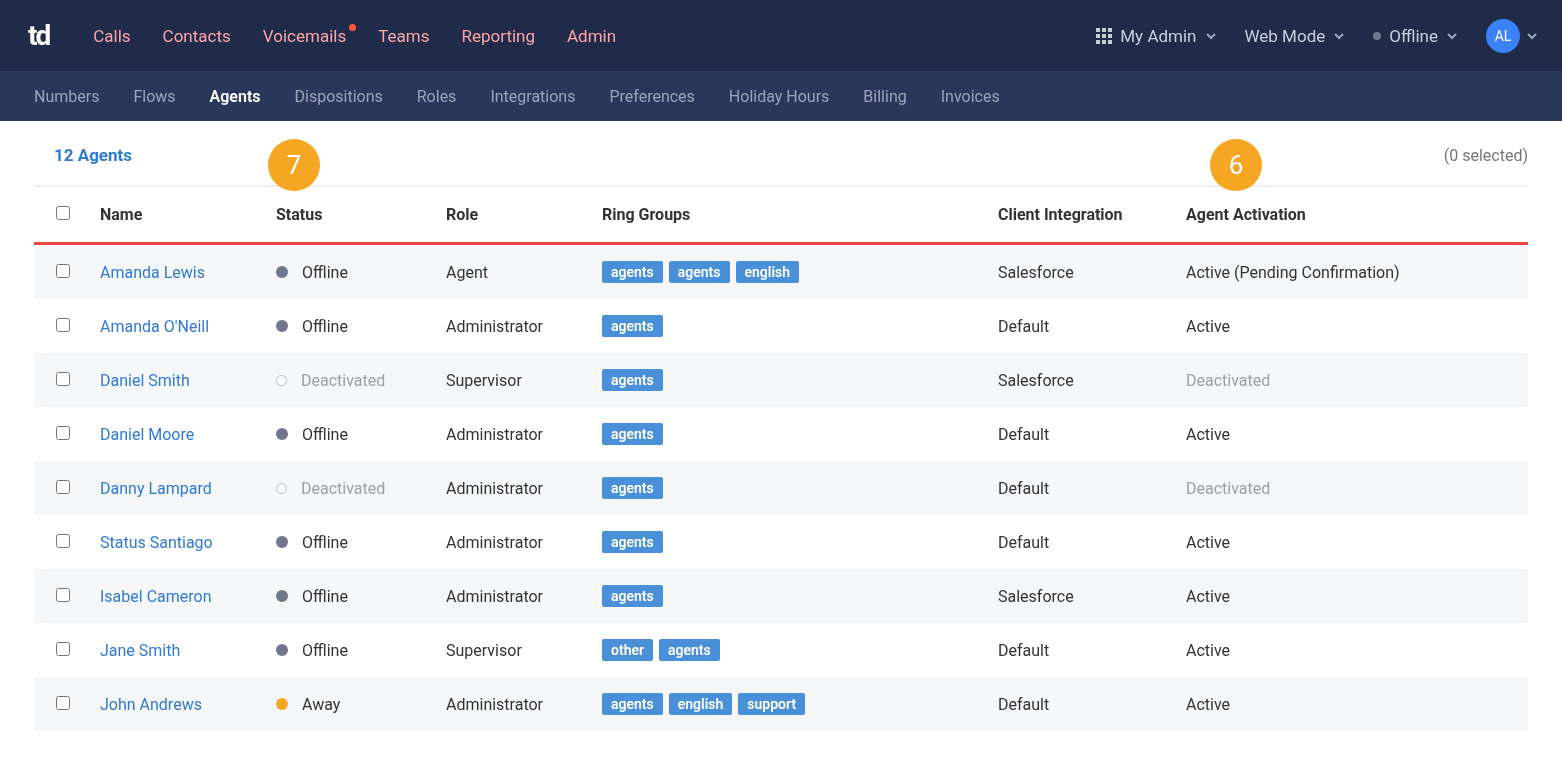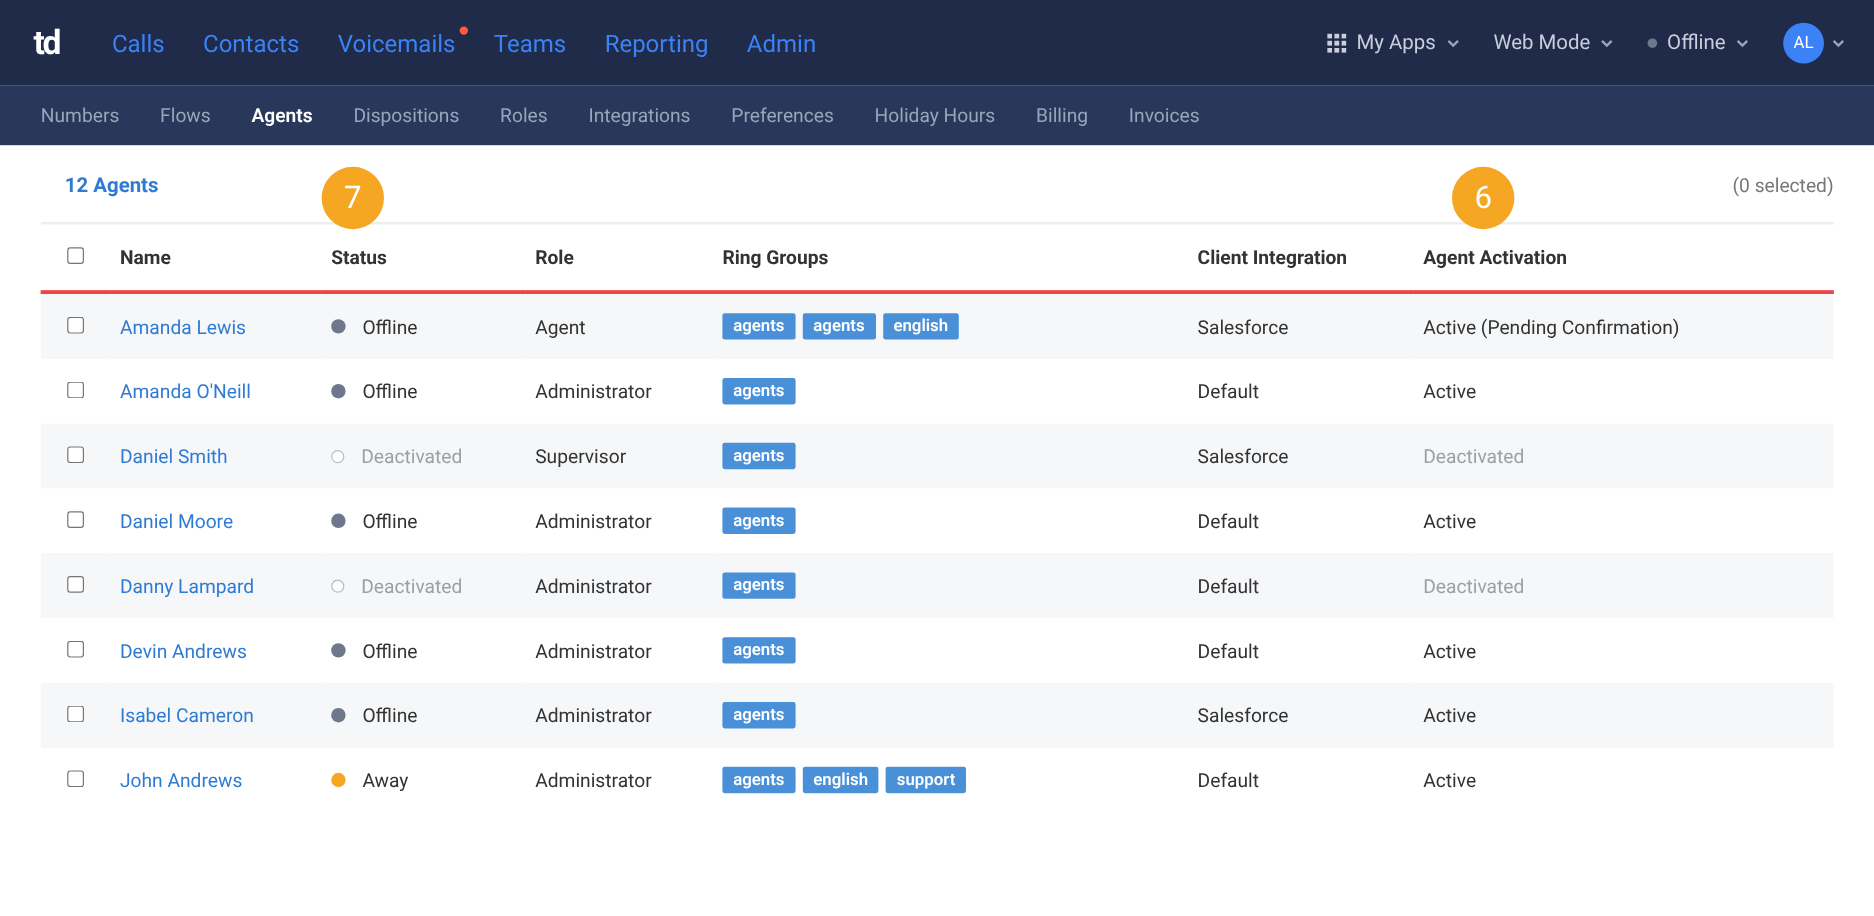--- a/index.html
+++ b/index.html
@@ -2,21 +2,21 @@
 <html><head>
 <meta charset="utf-8">
 <style>
   * { box-sizing: border-box; margin: 0; padding: 0; }
   body { font-family: -apple-system, BlinkMacSystemFont, "Segoe UI", Roboto, Helvetica, Arial, sans-serif; font-size: 16px; color: #333; background: #fff; width: 1562px; }
   
   
   .topbar { background: #1f2b49; height: 71px; display: flex; align-items: center; padding: 0 24px 0 28px; color: #c8cedb; }
   .logo { color: #fff; font-weight: 700; font-size: 28px; letter-spacing: -2px; margin-right: 44px; user-select: none; }
   .topnav { display: flex; gap: 32px; flex: 1; }
-  .topnav-item { color: #3b82f6; cursor: pointer; font-size: 20px; position: relative; }
+  .topnav-item { color: #fca5a5; cursor: pointer; font-size: 17px; position: relative; }
   .notif-dot { position: absolute; top: -2px; right: -10px; width: 7px; height: 7px; border-radius: 50%; background: #ff5a3c; }
   .topright { display: flex; align-items: center; gap: 28px; }
   .tr-item { display: flex; align-items: center; gap: 8px; cursor: pointer; font-size: 17px; color:#c8cedb;}
   .apps-icon svg { display:block; }
   .chev { width: 12px; height: 12px; }
   .chev path { stroke: #9aa4ba; fill:none; stroke-width:2; }
   .status-dot-hdr { width: 8px; height: 8px; border-radius: 50%; background: #6e778c; }
   .avatar { width: 34px; height: 34px; border-radius: 50%; background: #3b82f6; color: #fff; display: flex; align-items: center; justify-content: center; font-size:14px; cursor:pointer; }
   .avatar-wrap { display:flex; align-items:center; gap:6px; cursor:pointer;}
 
@@ -82,21 +82,21 @@
               <rect x="12" y="0" width="4" height="4"></rect>
               <rect x="0" y="6" width="4" height="4"></rect>
               <rect x="6" y="6" width="4" height="4"></rect>
               <rect x="12" y="6" width="4" height="4"></rect>
               <rect x="0" y="12" width="4" height="4"></rect>
               <rect x="6" y="12" width="4" height="4"></rect>
               <rect x="12" y="12" width="4" height="4"></rect>
             </g>
           </svg>
       </span>
-      <span>My Apps</span>
+      <span>My Admin</span>
       <svg class="chev" viewBox="0 0 12 12">
           <path d="M2 4l4 4 4-4"></path>
         </svg>
     </div>
     <div class="tr-item">
       <span>Web Mode</span>
       <svg class="chev" viewBox="0 0 12 12">
           <path d="M2 4l4 4 4-4"></path>
         </svg>
     </div>
@@ -227,21 +227,21 @@
               <span class="status-text muted">Deactivated</span>
             </div>
           </td>
           <td>Administrator</td>
           <td><span class="tag">agents</span></td>
           <td>Default</td>
           <td><span class="act-text muted">Deactivated</span></td>
         </tr>
         <tr>
           <td class="cb"><input type="checkbox" style=""></td>
-          <td><span class="name-link">Devin Andrews</span></td>
+          <td><span class="name-link">Status Santiago</span></td>
           <td>
             <div class="status-cell">
               <span class="dot offline"></span>
               <span class="status-text">Offline</span>
             </div>
           </td>
           <td>Administrator</td>
           <td><span class="tag">agents</span></td>
           <td>Default</td>
           <td><span class="act-text">Active</span></td>
@@ -251,20 +251,34 @@
           <td><span class="name-link">Isabel Cameron</span></td>
           <td>
             <div class="status-cell">
               <span class="dot offline"></span>
               <span class="status-text">Offline</span>
             </div>
           </td>
           <td>Administrator</td>
           <td><span class="tag">agents</span></td>
           <td>Salesforce</td>
+          <td><span class="act-text">Active</span></td>
+        </tr>
+        <tr>
+          <td class="cb"><input type="checkbox" style=""></td>
+          <td><span class="name-link">Jane Smith</span></td>
+          <td>
+            <div class="status-cell">
+              <span class="dot offline"></span>
+              <span class="status-text">Offline</span>
+            </div>
+          </td>
+          <td>Supervisor</td>
+          <td><span class="tag">other</span><span class="tag">agents</span></td>
+          <td>Default</td>
           <td><span class="act-text">Active</span></td>
         </tr>
         <tr>
           <td class="cb"><input type="checkbox" style=""></td>
           <td><span class="name-link">John Andrews</span></td>
           <td>
             <div class="status-cell">
               <span class="dot away"></span>
               <span class="status-text">Away</span>
             </div>

